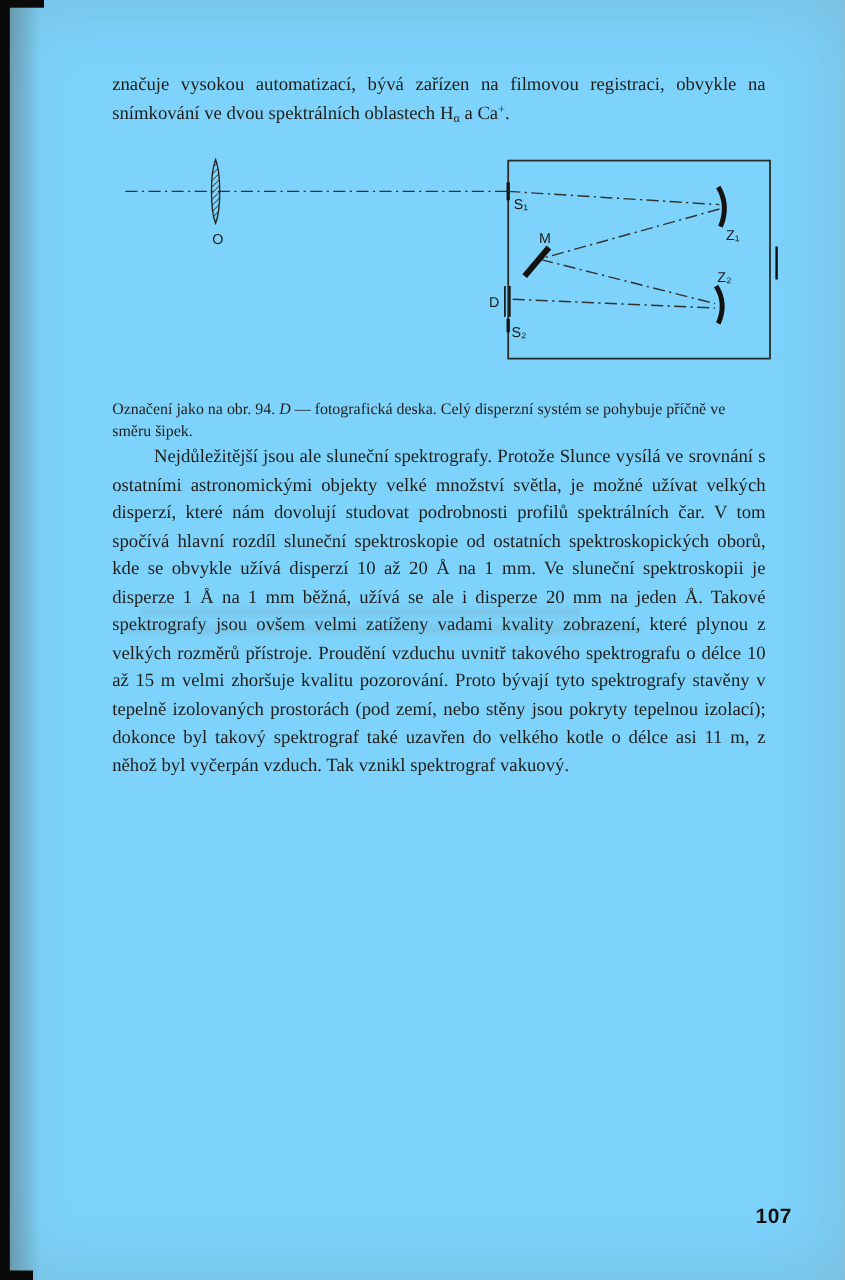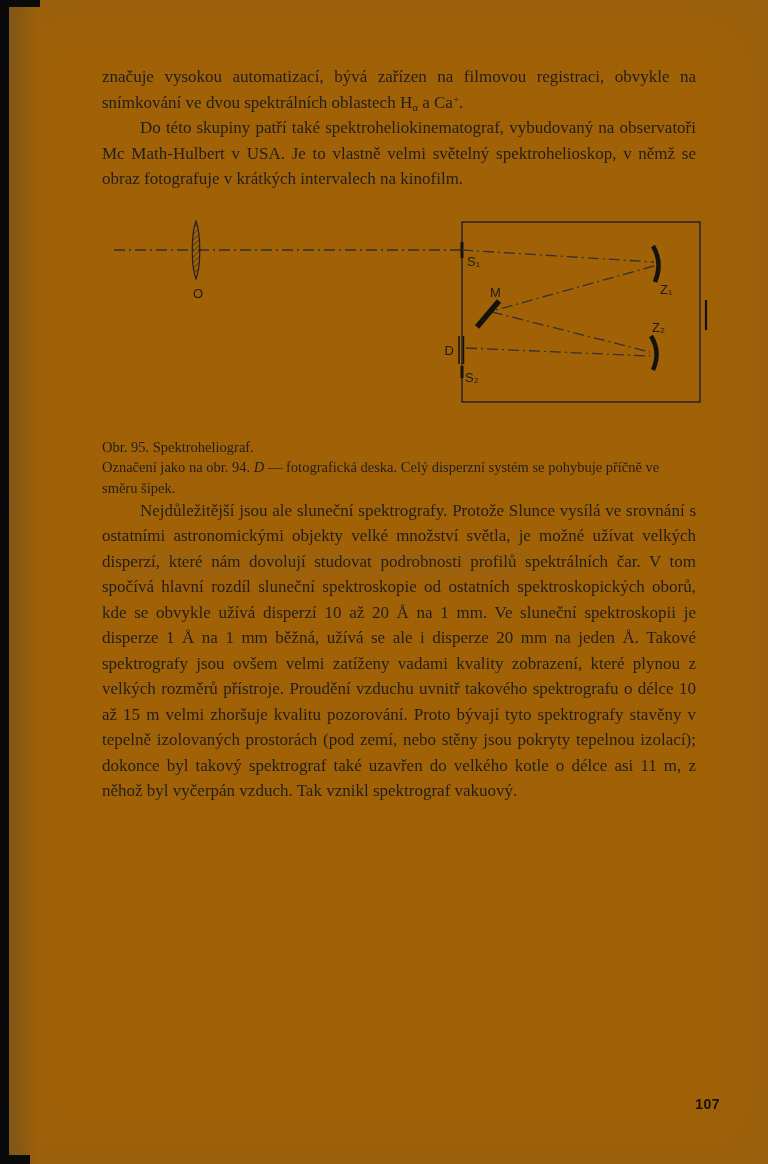--- a/index.html
+++ b/index.html
@@ -1,18 +1,18 @@
 <!DOCTYPE html>
 <html><head>
 <meta charset="utf-8">
 <style>
   html,body{margin:0;padding:0;background:#b9b4a6;}
   .paper{
     position:relative;width:768px;height:1164px;overflow:hidden;
-    background:#a16207;
+    background:#7dd3fc;
     box-shadow:inset 0 0 70px rgba(95,85,60,.18);
     font-family:"Liberation Serif","DejaVu Serif",serif;
     color:#211e19;
   }
   .edge-black{position:absolute;left:0;top:0;width:9px;height:100%;background:#0a0a0a;}
   .edge-grad{position:absolute;left:9px;top:0;width:28px;height:100%;
     background:linear-gradient(90deg,rgba(70,62,48,.32),rgba(70,62,48,0));}
   .edge-top{position:absolute;left:0;top:0;width:40px;height:7px;background:#0a0a0a;}
   .edge-bottom{position:absolute;left:0;bottom:0;width:30px;height:9px;background:#0a0a0a;}
   .content{
@@ -28,42 +28,41 @@
     margin-top:16px;font-size:14.5px;line-height:1.4;text-align:left;
   }
   .caption .cap2 em{font-style:italic;}
   .bleed{
     position:absolute;background:rgba(105,98,80,.10);filter:blur(2px);border-radius:3px;
   }
   .after-fig{margin-top:46px;font-family:Liberation Serif, serif;}
   .pagenum{
     position:absolute;left:676px;top:1096px;width:44px;text-align:right;
     font-family:"Liberation Sans","DejaVu Sans",sans-serif;
-    font-weight:bold;font-size:14px;color:#15130f;letter-spacing:.5px;
+    font-weight:bold;font-size:19px;color:#15130f;letter-spacing:.5px;
   }
   svg text{
     font-family:"Liberation Sans","DejaVu Sans",sans-serif;
     font-size:13px;fill:#1d1b17;
   }
 </style>
 </head>
 <body>
 
 <div class="paper">
 
   <div class="edge-black"></div>
   <div class="edge-grad"></div>
   <div class="edge-top"></div>
   <div class="edge-bottom"></div>
 
   <div class="content">
 
     <p><span>značuje vysokou automatizací, bývá zařízen na filmovou registraci, obvykle na snímkování ve dvou spektrálních oblastech H</span><sub class="gr">α</sub><span> a Ca</span><sup class="gr">+</sup><span>.</span></p>
 
-    <p class="indent">Do této skupiny patří také spektroheliokinematograf, vybudovaný na observatoři Mc Math-Hulbert v USA. Je to vlastně velmi světelný spektrohelioskop, v němž se obraz fotografuje v krátkých intervalech na kinofilm.</p>
 
     <div class="figwrap">
       <svg width="612" height="208" viewBox="0 0 612 208">
         <defs>
           <pattern id="hatchp" width="4" height="4" patternUnits="userSpaceOnUse" patternTransform="rotate(45)">
             <line x1="0" y1="0" x2="0" y2="4" stroke="#2a2824" stroke-width="1.3"></line>
           </pattern>
         </defs>
 
         <line x1="12" y1="44" x2="360" y2="44" stroke="#33312c" stroke-width="1.3" stroke-dasharray="11 4 2 4"></line>
@@ -95,21 +94,20 @@
         <text x="352" y="149" text-anchor="end">D</text>
 
         <line x1="360" y1="160" x2="360" y2="172" stroke="#14120f" stroke-width="3"></line>
         <text x="363" y="176">S₂</text>
 
         <line x1="604" y1="94" x2="604" y2="124" stroke="#111" stroke-width="2.2"></line>
       </svg>
     </div>
 
     <div class="caption">
-      <div>Obr. 95. Spektroheliograf.</div>
       <div class="cap2"><span>Označení jako na obr. 94. </span><em>D</em><span> — fotografická deska. Celý disperzní systém se pohybuje příčně ve směru šipek.</span></div>
     </div>
 
     <p class="indent after-fig">Nejdůležitější jsou ale sluneční spektrografy. Protože Slunce vysílá ve srovnání s ostatními astronomickými objekty velké množství světla, je možné užívat velkých disperzí, které nám dovolují studovat podrobnosti profilů spektrálních čar. V tom spočívá hlavní rozdíl sluneční spektroskopie od ostatních spektroskopických oborů, kde se obvykle užívá disperzí 10 až 20 Å na 1 mm. Ve sluneční spektroskopii je disperze 1 Å na 1 mm běžná, užívá se ale i disperze 20 mm na jeden Å. Takové spektrografy jsou ovšem velmi zatíženy vadami kvality zobrazení, které plynou z velkých rozměrů přístroje. Proudění vzduchu uvnitř takového spektrografu o délce 10 až 15 m velmi zhoršuje kvalitu pozorování. Proto bývají tyto spektrografy stavěny v tepelně izolovaných prostorách (pod zemí, nebo stěny jsou pokryty tepelnou izolací); dokonce byl takový spektrograf také uzavřen do velkého kotle o délce asi 11 m, z něhož byl vyčerpán vzduch. Tak vznikl spektrograf vakuový.</p>
 
 
   </div>
 
   <div class="bleed" style="left:128px;top:552px;width:400px;height:9px;"></div>
   <div class="bleed" style="left:112px;top:568px;width:470px;height:9px;"></div>

